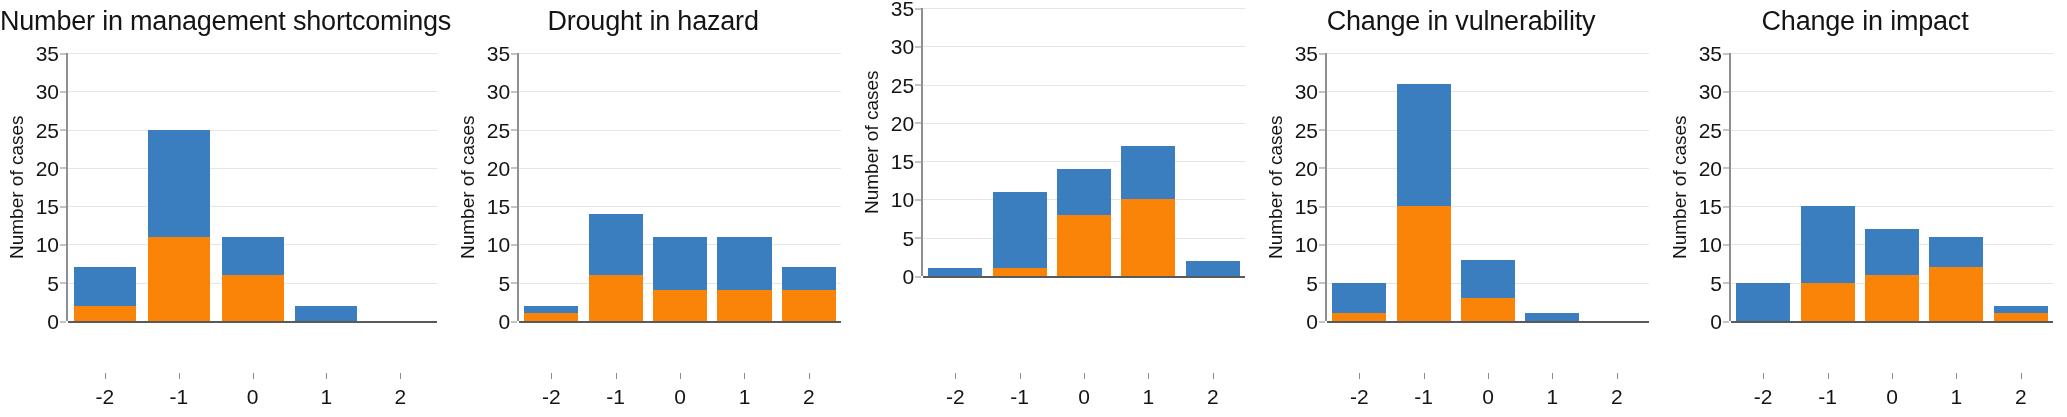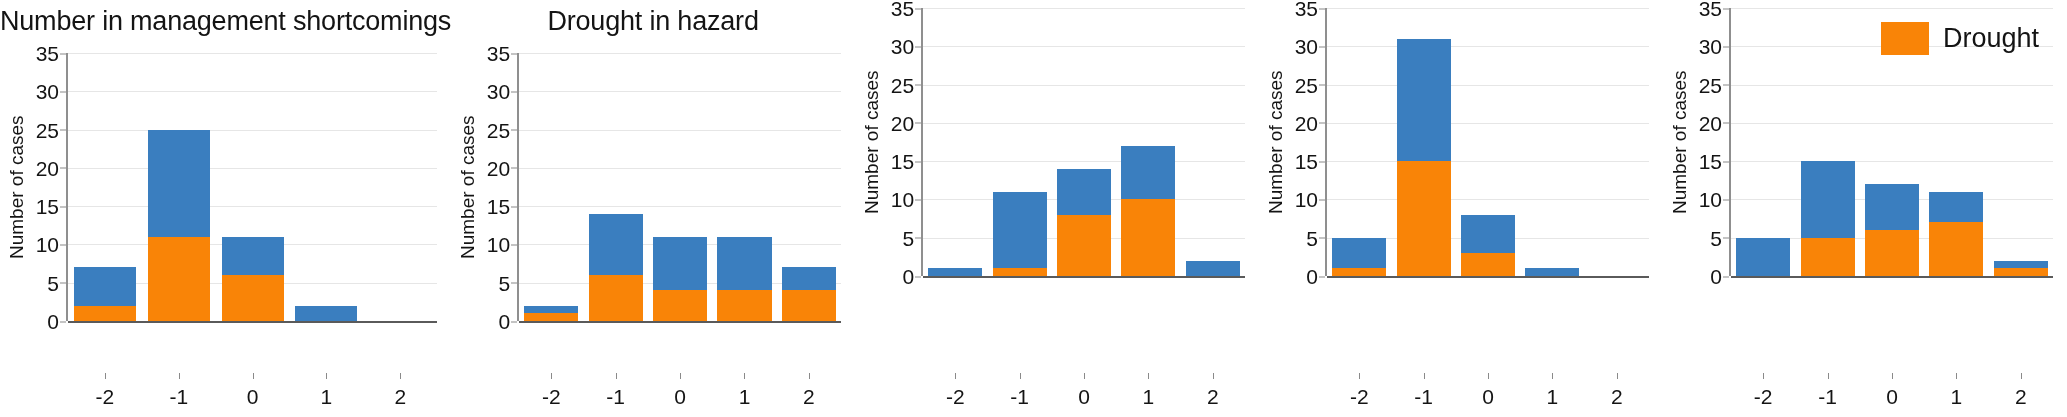--- a/index.html
+++ b/index.html
@@ -378,20 +378,21 @@
         <div class="xticks" style="flex: 1 1 auto;">
           <div class="xtick"><span class="xmark"></span>-2</div>
           <div class="xtick"><span class="xmark"></span>-1</div>
           <div class="xtick"><span class="xmark"></span>0</div>
           <div class="xtick"><span class="xmark"></span>1</div>
           <div class="xtick"><span class="xmark"></span>2</div>
         </div>
       </div>
     </div>
     <div class="panel">
+      <div class="panel-title">Change in vulnerability</div>
       <div class="plot-wrap">
         <div class="ylabel">Number of cases</div>
         <div class="ytick-col">
           <div class="ytick" style="top: 268px;"><span class="tickmark"></span>0</div>
           <div class="ytick" style="top: 229.714px;"><span class="tickmark"></span>5</div>
           <div class="ytick" style="top: 191.429px;"><span class="tickmark"></span>10</div>
           <div class="ytick" style="top: 153.143px;"><span class="tickmark"></span>15</div>
           <div class="ytick" style="top: 114.857px;"><span class="tickmark"></span>20</div>
           <div class="ytick" style="top: 76.5714px;"><span class="tickmark"></span>25</div>
           <div class="ytick" style="top: 38.2857px;"><span class="tickmark"></span>30</div>
@@ -443,20 +444,21 @@
         <div class="xticks" style="flex: 1 1 auto;">
           <div class="xtick"><span class="xmark"></span>-2</div>
           <div class="xtick"><span class="xmark"></span>-1</div>
           <div class="xtick"><span class="xmark"></span>0</div>
           <div class="xtick"><span class="xmark"></span>1</div>
           <div class="xtick"><span class="xmark"></span>2</div>
         </div>
       </div>
     </div>
     <div class="panel">
+      <div class="panel-title">Change in impact</div>
       <div class="plot-wrap">
         <div class="ylabel">Number of cases</div>
         <div class="ytick-col">
           <div class="ytick" style="top: 268px;"><span class="tickmark"></span>0</div>
           <div class="ytick" style="top: 229.714px;"><span class="tickmark"></span>5</div>
           <div class="ytick" style="top: 191.429px;"><span class="tickmark"></span>10</div>
           <div class="ytick" style="top: 153.143px;"><span class="tickmark"></span>15</div>
           <div class="ytick" style="top: 114.857px;"><span class="tickmark"></span>20</div>
           <div class="ytick" style="top: 76.5714px;"><span class="tickmark"></span>25</div>
           <div class="ytick" style="top: 38.2857px;"><span class="tickmark"></span>30</div>
@@ -498,24 +500,20 @@
               </div>
             </div>
             <div class="bar-slot">
               <div class="bar-stack">
                 <div class="seg-flood" style="height: 7.65714px; background: rgb(58, 126, 191);"></div>
                 <div class="seg-drought" style="height: 7.65714px; background: rgb(249, 132, 7);"></div>
               </div>
             </div>
           </div>
           <div class="legend">
-            <div class="legend-item">
-              <span class="legend-swatch" style="background: rgb(249, 132, 7);"></span>
-              <span class="legend-label">Drought</span>
-            </div>
           </div>
         </div>
       </div>
       <div class="xaxis-row">
         <div class="xaxis-spacer"></div>
         <div class="xticks" style="flex: 1 1 auto;">
           <div class="xtick"><span class="xmark"></span>-2</div>
           <div class="xtick"><span class="xmark"></span>-1</div>
           <div class="xtick"><span class="xmark"></span>0</div>
           <div class="xtick"><span class="xmark"></span>1</div>

